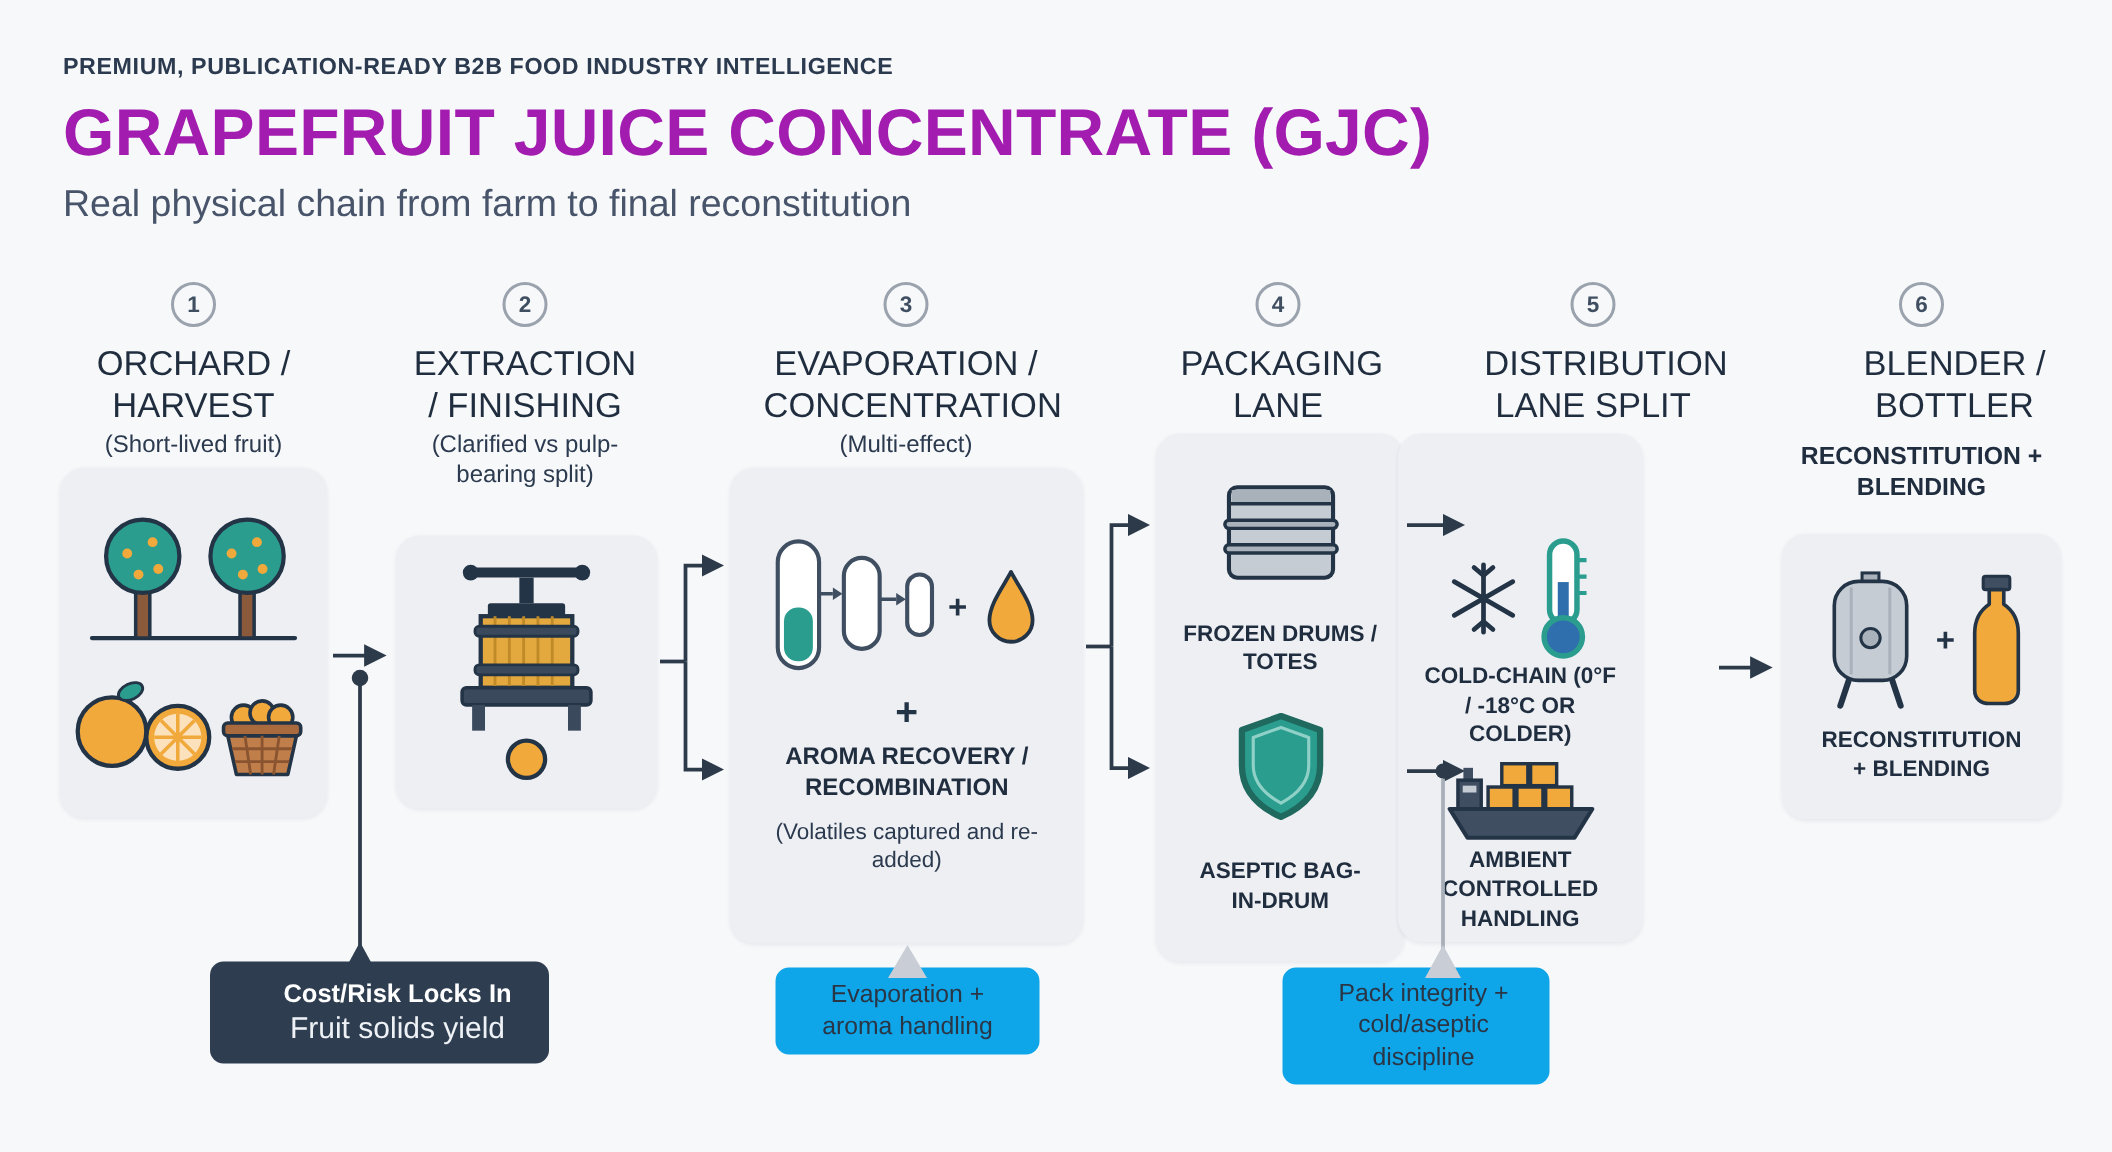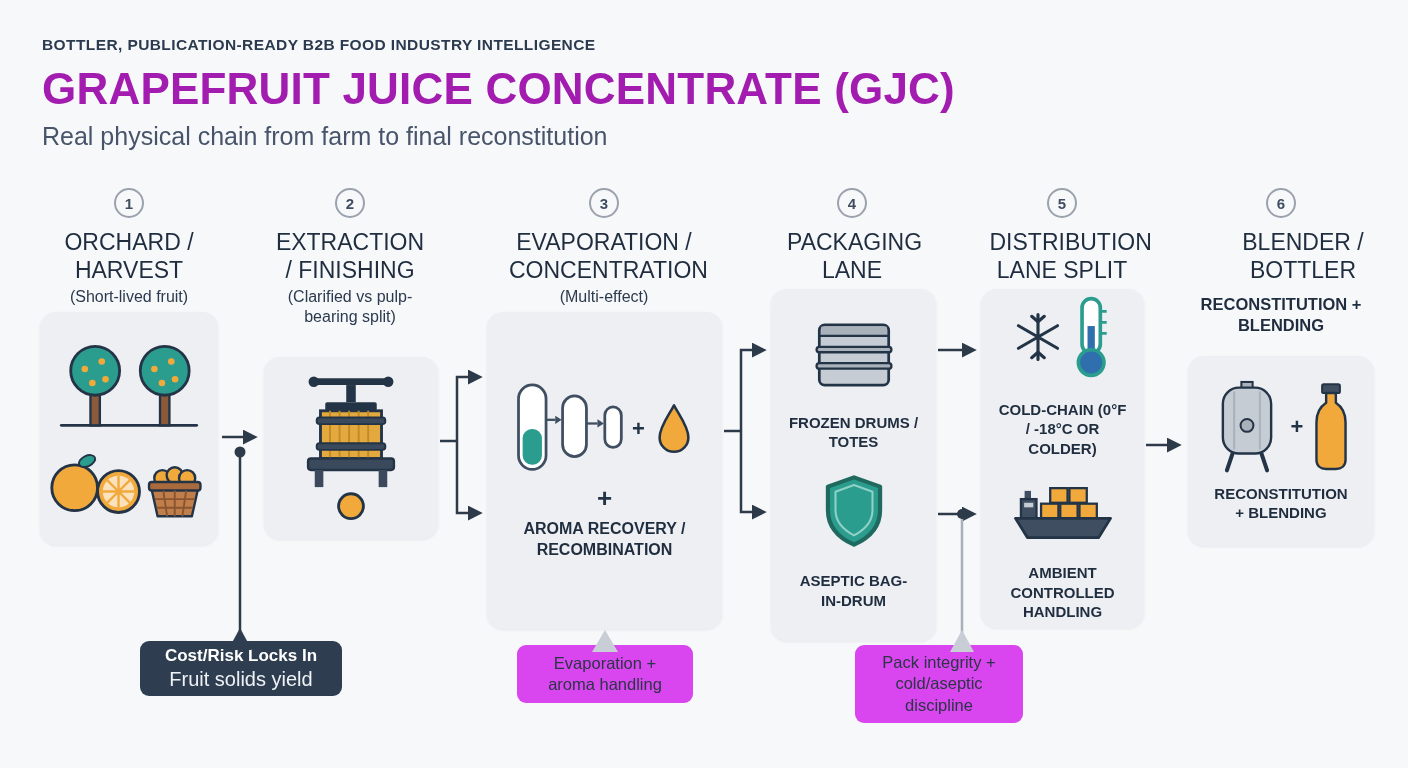--- a/index.html
+++ b/index.html
@@ -28,34 +28,34 @@
     display:flex; flex-direction:column; align-items:center; text-align:center;}
   .card-label{font-size:15px; font-weight:700; line-height:1.3; color:#1f2d3f;}
   .icon-row{display:flex; align-items:center; justify-content:center; gap:7px;}
   .plus{font-weight:700; color:#243447;}
   .plus-sm{font-size:22px;}
   .plus-lg{font-size:26px; line-height:1;}
   
   .callout{position:absolute; border-radius:9px; display:flex; flex-direction:column;
     align-items:center; justify-content:center; text-align:center;}
   .callout.dark{background:#2e3e50; color:#ffffff;}
-  .callout.gray{background:#d946ef; color:#2a3545;}
+  .callout.gray{background:#0ea5e9; color:#2a3545;}
   .callout .c-title{font-size:17px; font-weight:700;}
   .callout .c-body{font-size:20px; color:#eef2f6; margin-top:2px;}
   .callout.gray .g-body{font-size:16.5px; font-weight:400; line-height:1.3; color:#2a3545;}
   
   .overlay{position:absolute; left:0; top:0; pointer-events:none;}
 </style>
 </head>
 <body>
 
 <div class="stage">
 
   <div class="hdr">
-    <div class="eyebrow">BOTTLER, PUBLICATION-READY B2B FOOD INDUSTRY INTELLIGENCE</div>
+    <div class="eyebrow">PREMIUM, PUBLICATION-READY B2B FOOD INDUSTRY INTELLIGENCE</div>
     <div class="title">GRAPEFRUIT JUICE CONCENTRATE (GJC)</div>
     <div class="subtitle">Real physical chain from farm to final reconstitution</div>
   </div>
 
   <div class="col-header" style="left:29px; width:200px;">
     <div class="num-circle">1</div>
     <div class="col-title" style="max-width:150px;">ORCHARD / HARVEST</div>
     <div class="col-note">(Short-lived fruit)</div>
   </div>
 
@@ -158,39 +158,40 @@
         <line x1="80" y1="46" x2="92" y2="46" stroke="#3f4e61" stroke-width="2.5"></line>
         <polygon points="92,41.5 92,50.5 99,46" fill="#3f4e61"></polygon>
       </svg>
       <span class="plus plus-sm">+</span>
       <svg width="44" height="54" viewBox="0 0 52 62">
         <path d="M26,3 C21,13 9,28 9,41 a17,17 0 0 0 34,0 C43,28 31,13 26,3 Z" fill="#f2a93b" stroke="#243447" stroke-width="3" stroke-linejoin="round"></path>
       </svg>
     </div>
     <div class="plus plus-lg">+</div>
     <div class="card-label" style="max-width:200px; font-size:16px;">AROMA RECOVERY / RECOMBINATION</div>
+    <div style="max-width:200px; font-size:15px; line-height:1.3; color:#2b3a4e;">(Volatiles captured and re-added)</div>
   </div>
 
   <div class="card" style="left:771px; top:289px; width:165px; height:336px; justify-content:space-evenly; padding:8px 0;">
     <svg width="84" height="70" viewBox="0 0 92 76">
       <rect x="8" y="5" width="76" height="66" rx="6" fill="#c6ccd4" stroke="#243447" stroke-width="3"></rect>
       <rect x="10" y="7" width="72" height="10" fill="#a9b1bb"></rect>
       <line x1="8" y1="17" x2="84" y2="17" stroke="#243447" stroke-width="2.5"></line>
       <rect x="5" y="29" width="82" height="6" rx="3" fill="#a9b1bb" stroke="#243447" stroke-width="2.5"></rect>
       <rect x="5" y="47" width="82" height="6" rx="3" fill="#a9b1bb" stroke="#243447" stroke-width="2.5"></rect>
     </svg>
     <div class="card-label" style="max-width:130px;">FROZEN DRUMS / TOTES</div>
     <svg width="66" height="74" viewBox="0 0 78 88">
       <path d="M39,4 L70,15 V43 C70,63 57,76 39,84 C21,76 8,63 8,43 V15 Z" fill="#2a9d8f" stroke="#20695f" stroke-width="5" stroke-linejoin="round"></path>
       <path d="M39,13 L61,21 V43 C61,57 52,66 39,73 C26,66 17,57 17,43 V21 Z" fill="none" stroke="#8fd0c7" stroke-width="2.5" stroke-linejoin="round"></path>
     </svg>
     <div class="card-label" style="max-width:120px;">ASEPTIC BAG-IN-DRUM</div>
   </div>
 
-  <div class="card" style="left:981px; top:289px; width:163px; height:327px; justify-content:space-between; padding:6px 0;">
+  <div class="card" style="left:932px; top:289px; width:163px; height:327px; justify-content:flex-end; padding:6px 0;">
     <div class="icon-row">
       <svg width="54" height="54" viewBox="0 0 60 60">
         <g stroke="#243447" stroke-width="3.5" stroke-linecap="round" fill="none">
           <path d="M30,5 V55 M8.3,17.5 L51.7,42.5 M8.3,42.5 L51.7,17.5"></path>
           <path d="M30,13 L23,7 M30,13 L37,7 M30,47 L23,53 M30,47 L37,53"></path>
         </g>
       </svg>
       <svg width="42" height="84" viewBox="0 0 46 92">
         <path d="M31,18 H38 M31,30 H38 M31,42 H38" stroke="#2a9d8f" stroke-width="3"></path>
         <rect x="11" y="4" width="20" height="60" rx="10" fill="#ffffff" stroke="#2a9d8f" stroke-width="4"></rect>
@@ -224,30 +225,30 @@
       </svg>
       <span class="plus plus-sm">+</span>
       <svg width="42" height="90" viewBox="0 0 52 110">
         <rect x="15" y="2" width="22" height="11" rx="2" fill="#3f4e61" stroke="#243447" stroke-width="2.5"></rect>
         <path d="M20,13 H32 V25 C41,31 44,39 44,49 V96 C44,103 39,107 32,107 H20 C13,107 8,103 8,96 V49 C8,39 11,31 20,25 Z" fill="#f2a93b" stroke="#243447" stroke-width="3" stroke-linejoin="round"></path>
       </svg>
     </div>
     <div class="card-label" style="max-width:140px;">RECONSTITUTION + BLENDING</div>
   </div>
 
-  <div class="callout dark" style="left:140px; top:641px; width:202px; height:55px;">
+  <div class="callout dark" style="left:140px; top:641px; width:202px; height:68px;padding-left:24px;">
     <div class="c-title">Cost/Risk Locks In</div>
     <div class="c-body">Fruit solids yield</div>
   </div>
 
   <div class="callout gray" style="left:517px; top:645px; width:176px; height:58px;">
     <div class="g-body" style="max-width:140px;">Evaporation + aroma handling</div>
   </div>
 
-  <div class="callout gray" style="left:855px; top:645px; width:168px; height:78px;">
+  <div class="callout gray" style="left:855px; top:645px; width:168px; height:78px;padding-left:10px;">
     <div class="g-body" style="max-width:150px;">Pack integrity + cold/aseptic discipline</div>
   </div>
 
   <svg class="overlay" width="1408" height="768" viewBox="0 0 1408 768">
     <defs>
       <marker id="ah" viewBox="0 0 10 10" refX="7.5" refY="5" markerWidth="6" markerHeight="6" orient="auto">
         <path d="M0,0 L10,5 L0,10 Z" fill="#2c3a4a"></path>
       </marker>
     </defs>
     <g stroke="#2c3a4a" stroke-width="2.5" fill="none">

